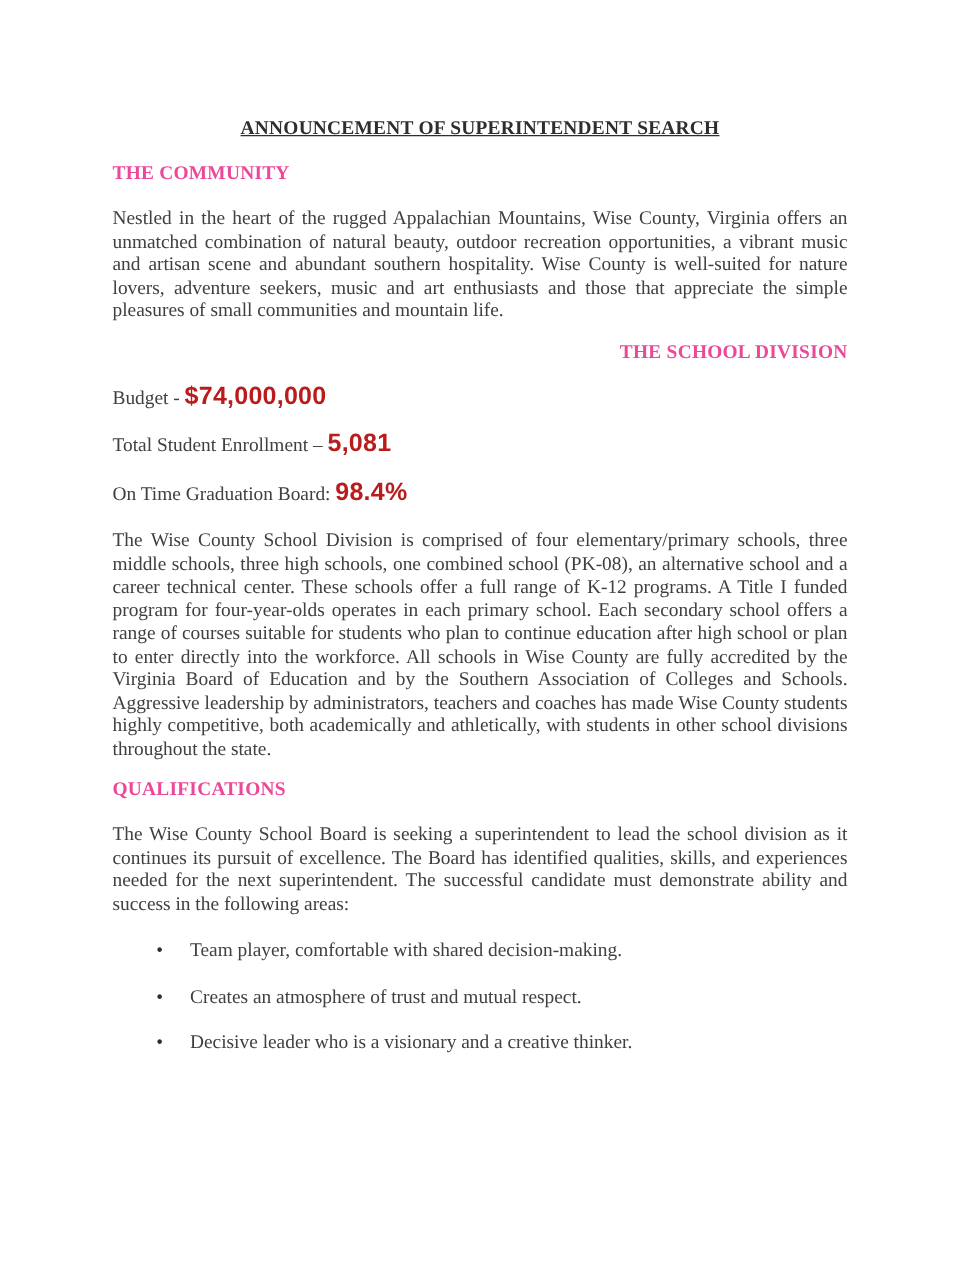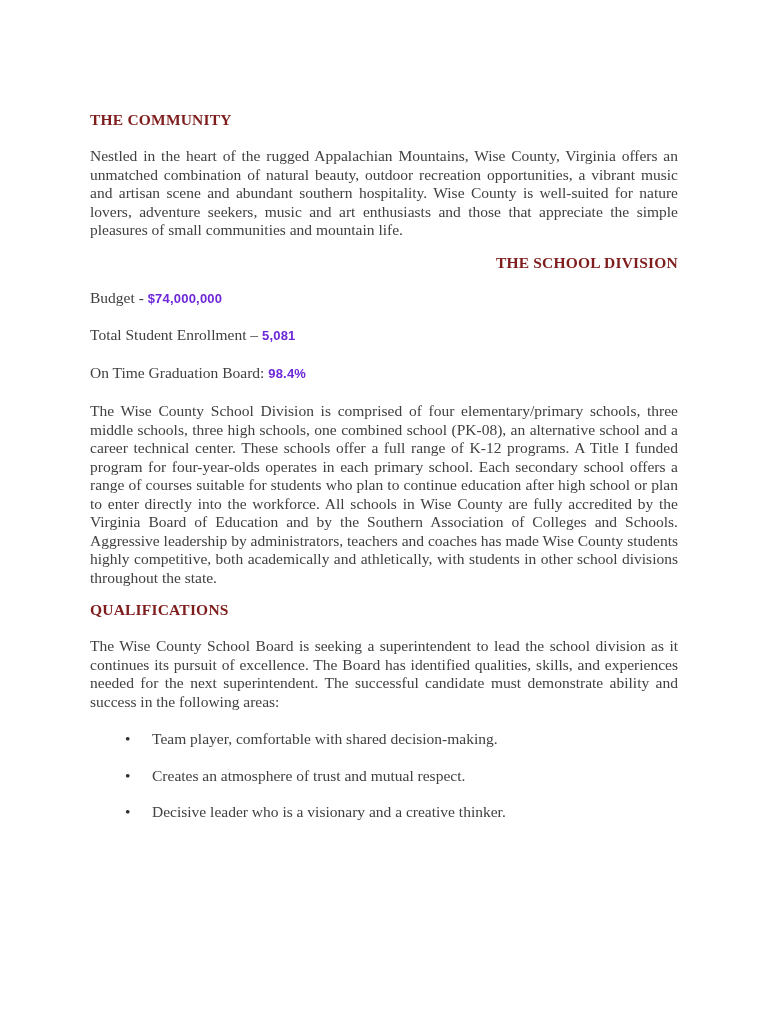--- a/index.html
+++ b/index.html
@@ -28,31 +28,31 @@
     text-align: center;
     text-decoration: underline;
     color: #2e2e2e;
     letter-spacing: 0.2px;
   }
   .heading {
     margin: 0;
     font-size: 15.5px;
     line-height: 19px;
     font-weight: bold;
-    color: #7f1d1d;
+    color: #ec4899;
     letter-spacing: 0.2px;
   }
   p { margin: 0; }
   .justify { text-align: justify; }
   .stat-line { margin-top: 18px; }
   .stat-value {
     font-family: "Liberation Sans", sans-serif;
     font-weight: bold;
-    font-size: 13px;
-    color: #6d28d9;
+    font-size: 20px;
+    color: #b91c1c;
     letter-spacing: 0.2px;
   }
   [data-name="intro-paragraph"]            { margin-top: 37px; }
   [data-name="community-heading"]          { margin-top: 17px; }
   [data-name="community-paragraph"]        { margin-top: 18px; }
   [data-name="school-division-heading"]    { margin-top: 13px; text-align: right; }
   [data-name="stat-budget"]                { margin-top: 17px; }
   [data-name="school-division-paragraph"]  { margin-top: 19px; }
   [data-name="qualifications-heading"]     { margin-top: 13px; }
   [data-name="qualifications-paragraph"]   { margin-top: 18px; }
@@ -72,20 +72,21 @@
     left: 35px;
     top: 0;
     color: #2e2e2e;
   }
 </style>
 </head>
 <body>
 
 <div class="page" data-name="document-page">
 
+  <h1 class="doc-title" data-name="document-title">ANNOUNCEMENT OF SUPERINTENDENT SEARCH</h1>
 
 
   <h2 class="heading" data-name="community-heading">THE COMMUNITY</h2>
 
   <p class="justify" data-name="community-paragraph">Nestled in the heart of the rugged Appalachian Mountains, Wise County, Virginia offers an unmatched combination of natural beauty, outdoor recreation opportunities, a vibrant music and artisan scene and abundant southern hospitality. Wise County is well-suited for nature lovers, adventure seekers, music and art enthusiasts and those that appreciate the simple pleasures of small communities and mountain life.</p>
 
   <h2 class="heading" data-name="school-division-heading">THE SCHOOL DIVISION</h2>
 
   <p class="stat-line" data-name="stat-budget"><span data-name="stat-budget-label">Budget - </span><span class="stat-value" data-name="stat-budget-value">$74,000,000</span></p>
 

